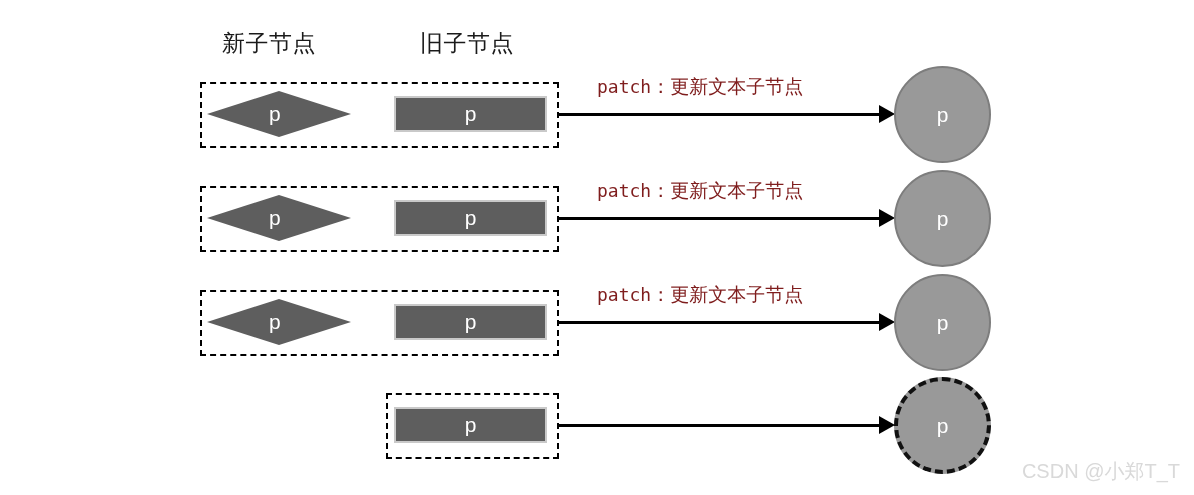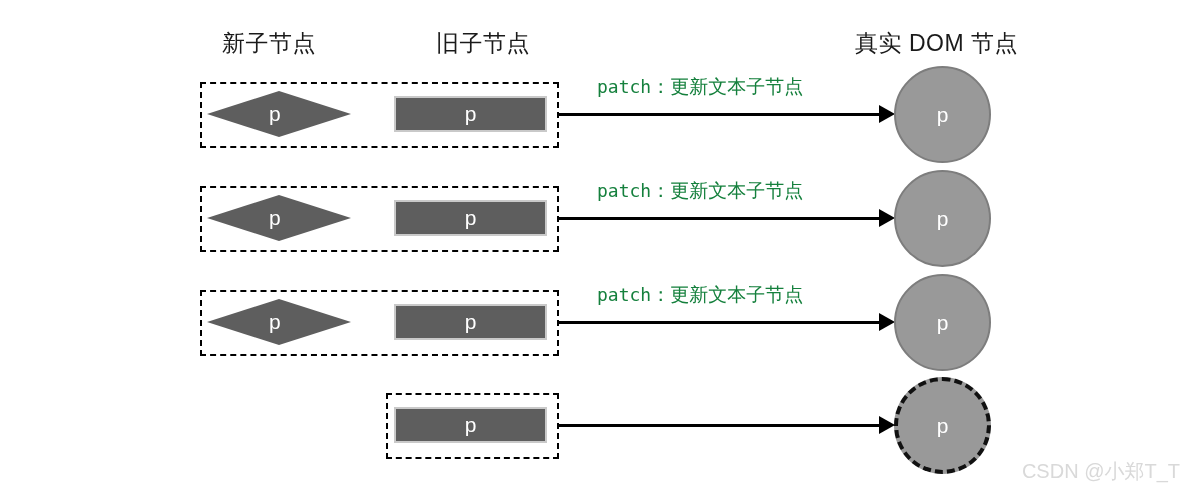--- a/index.html
+++ b/index.html
@@ -18,21 +18,21 @@
 
   
   .col-header {
     position: absolute;
     font-size: 23px;
     color: #1a1a1a;
     white-space: nowrap;
     letter-spacing: 0.5px;
   }
   #header-new  { left: 222px; top: 28px; }
-  #header-old  { left: 436px; top: 28px; text-align: center; }
+  #header-old  { left: 420px; top: 28px; text-align: center; }
   #header-dom  { left: 855px; top: 28px; }
 
   
   .dashed-box {
     position: absolute;
     border: 2px dashed #000000;
     box-sizing: border-box;
     background: transparent;
   }
 
@@ -95,21 +95,21 @@
     height: 0;
     border-top: 9px solid transparent;
     border-bottom: 9px solid transparent;
     border-left: 16px solid #000000;
   }
 
   
   .arrow-caption {
     position: absolute;
     font-size: 19px;
-    color: #15803d;
+    color: #7f1d1d;
     white-space: nowrap;
   }
   .mono-part {
     font-family: "DejaVu Sans Mono", "Liberation Mono", monospace;
     font-size: 18px;
   }
 
   
   #watermark {
     position: absolute;
@@ -120,21 +120,20 @@
     white-space: nowrap;
   }
 </style>
 </head>
 <body>
 
 <div id="canvas">
 
   <div class="col-header" id="header-new">新子节点</div>
   <div class="col-header" id="header-old">旧子节点</div>
-  <div class="col-header" id="header-dom">真实 DOM 节点</div>
 
   <div class="dashed-box" style="left:200px; top:82px; width:359px; height:66px;"></div>
 
   <div class="diamond-wrap" style="left:207px; top:91px;">
     <svg width="144" height="46" viewBox="0 0 144 46">
       <polygon points="72,0 144,23 72,46 0,23" fill="#5e5e5e"></polygon>
     </svg>
     <span class="shape-label" style="left:62px; top:12px;">p</span>
   </div>
 

